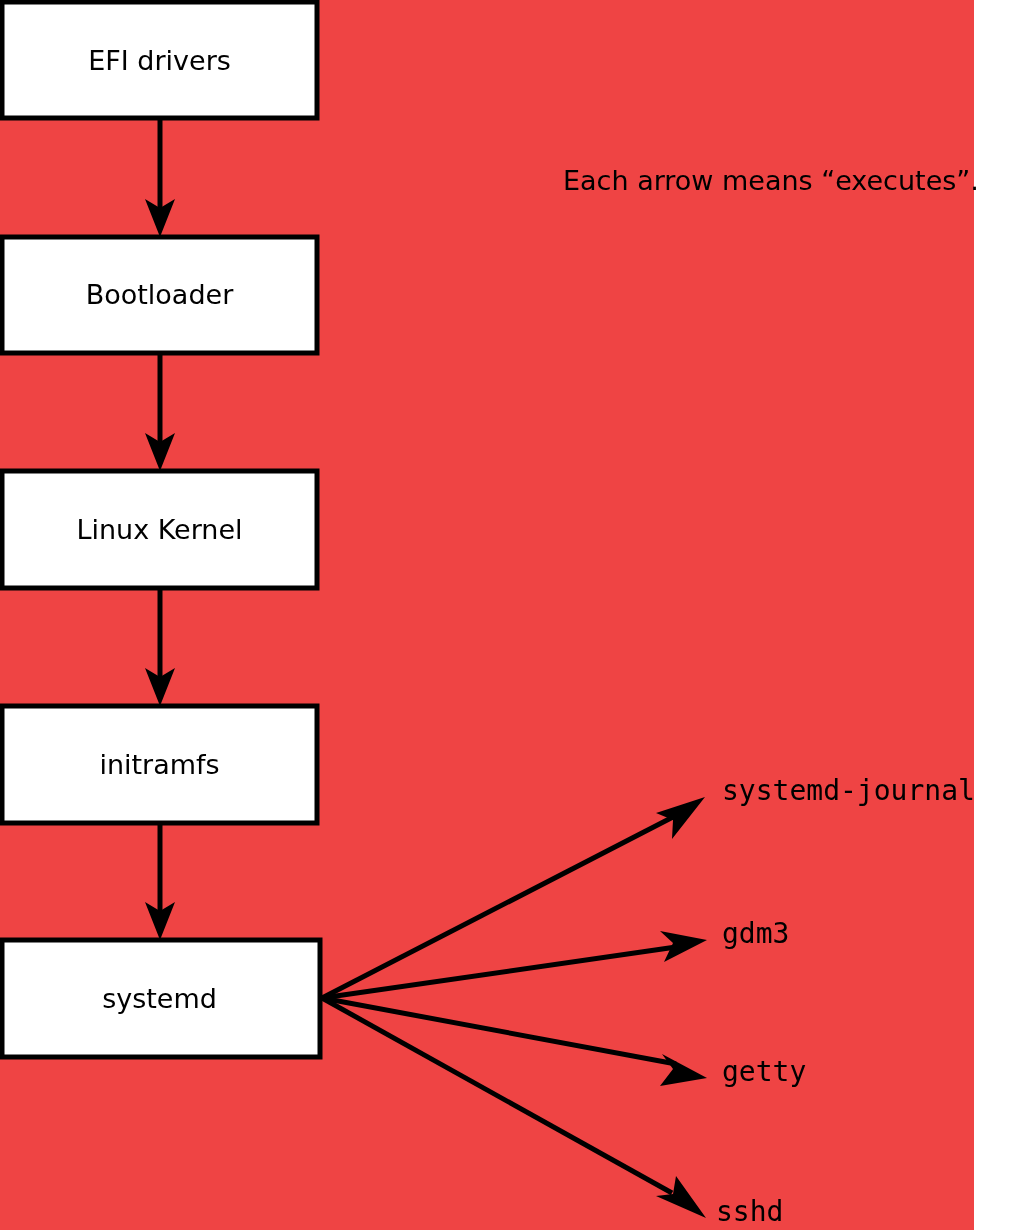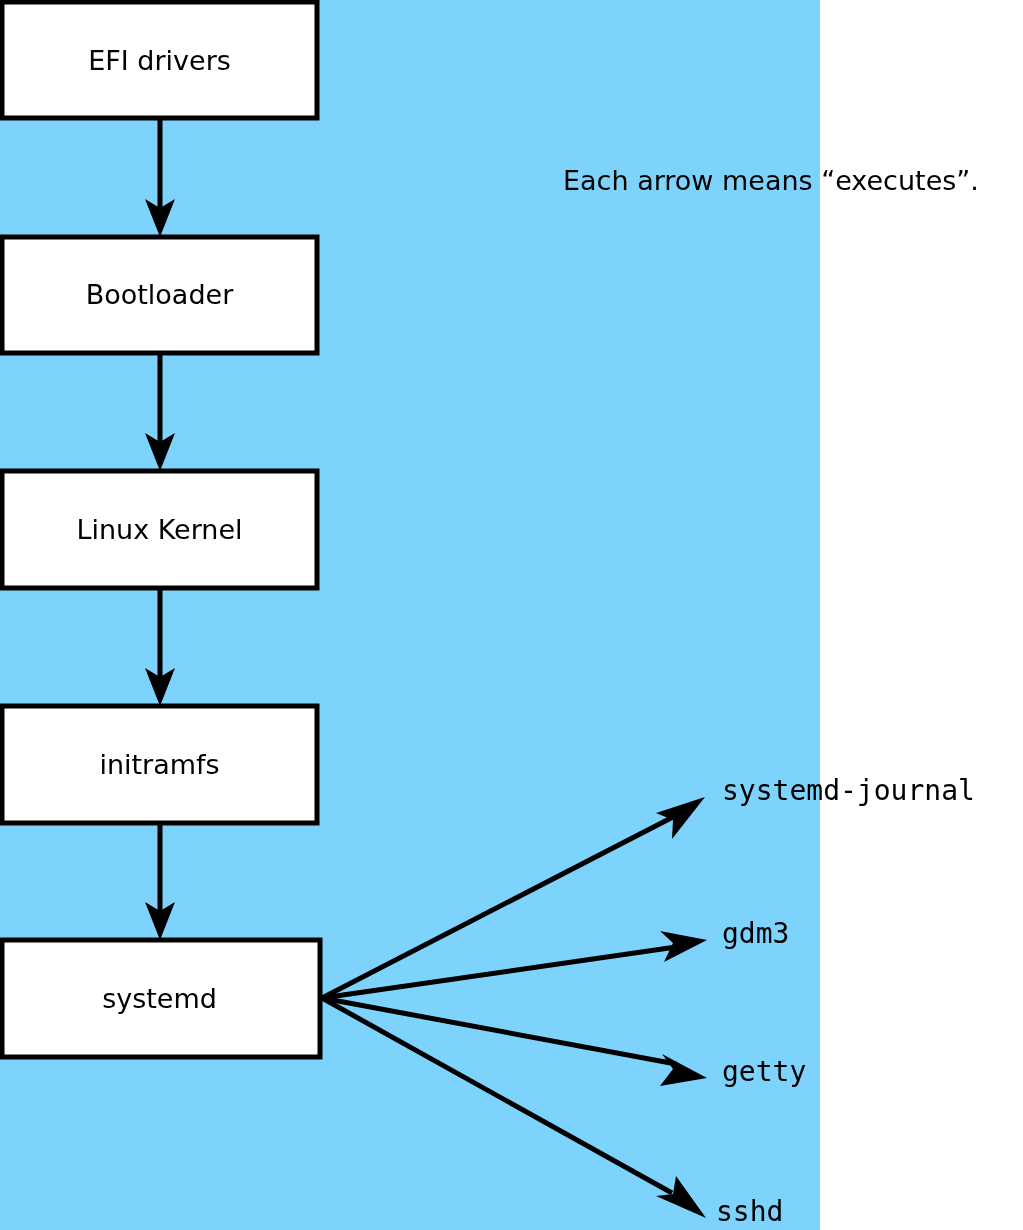--- a/index.html
+++ b/index.html
@@ -1,18 +1,18 @@
 <!DOCTYPE html>
 <html><head>
 <meta charset="utf-8">
 <style>
   html,body{margin:0;padding:0;background:#ffffff;}
   body{width:1023px;height:1230px;overflow:hidden;
        font-family:"DejaVu Sans","Liberation Sans",sans-serif;}
-  #stage{position:relative;width:820px;height:1230px;background:#7dd3fc;}
+  #stage{position:relative;width:974px;height:1230px;background:#ef4444;}
   svg#diagram{position:absolute;left:0;top:0;width:1023px;height:1230px;display:block;}
   .boxlabel{font-family:"DejaVu Sans","Liberation Sans",sans-serif;
             font-size:27px;fill:#000;text-anchor:middle;dominant-baseline:middle;}
   .leaflabel{font-family:"DejaVu Sans Mono","Liberation Mono",monospace;
              font-size:28px;fill:#000;text-anchor:start;}
   .note{font-family:"DejaVu Sans","Liberation Sans",sans-serif;
         font-size:27px;fill:#000;text-anchor:start;}
   .boxrect{fill:#ffffff;stroke:#000000;stroke-width:5;}
   .edge{stroke:#000000;stroke-width:5;fill:none;}
   .head{fill:#000000;stroke:none;}

